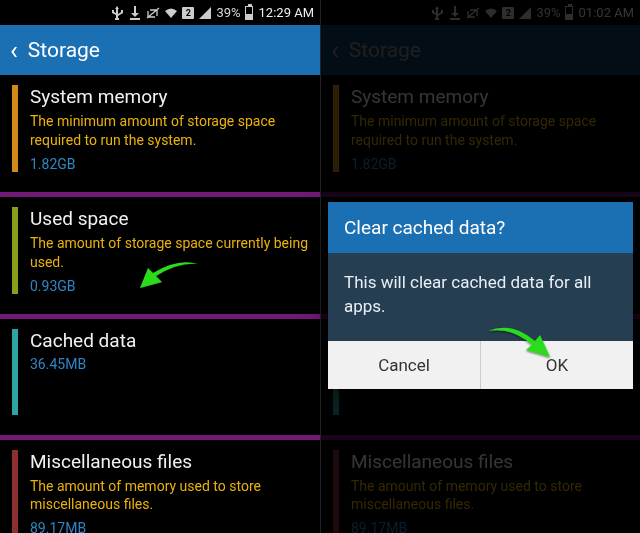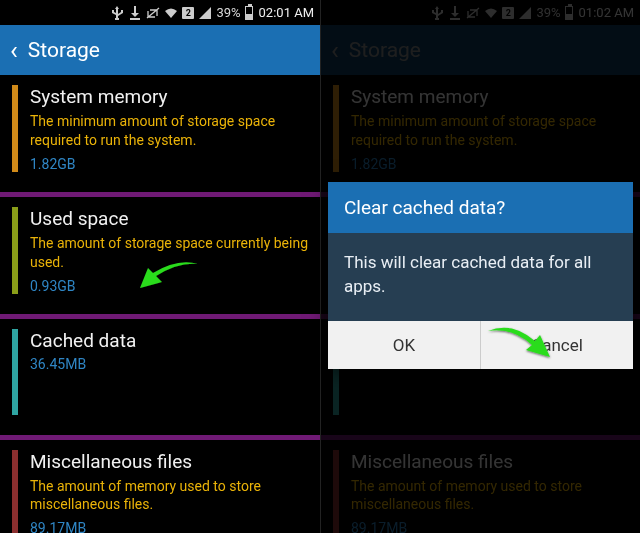--- a/index.html
+++ b/index.html
@@ -59,21 +59,21 @@
   
   .dimlayer { filter: brightness(0.4); }
 
   
   .overlay {
     position: absolute; top: 0; left: 0; right: 0; bottom: 0;
     background: rgba(0,0,0,0.45);
     display: flex; align-items: center; justify-content: center;
   }
   .dialog {
-    position: absolute; left: 7px; right: 7px; top: 182px;
+    position: absolute; left: 7px; right: 7px; top: 202px;
     background: #3b82f6; box-shadow: 0 4px 18px rgba(0,0,0,0.6);
   }
   .dlg-title {
     background: #1b6fb3; color: #fff; font-size: 19px;
     padding: 14px 16px;
   }
   .dlg-body {
     background: #263e52; color: #e8eef4;
     font-size: 17px; padding: 18px 16px 22px 16px; line-height: 1.4;
   }
@@ -116,21 +116,21 @@
         </svg>
     </span>
     <span class="sim">2</span>
     <span class="ico">
       <svg width="12" height="12" viewBox="0 0 12 12">
           <path d="M0 12 L12 12 L12 0 Z" fill="#ccc"></path>
         </svg>
     </span>
     <span class="pct">39%</span>
     <span class="batt"></span>
-    <span class="time">02:01 AM</span>
+    <span class="time">12:29 AM</span>
   </div>
 
   <div class="header">
     <span class="chev">‹</span>
     <span>Storage</span>
   </div>
 
   <div class="list">
 
   <div class="item">
@@ -262,22 +262,22 @@
           </div>
         </div>
       </div>
   </div>
 
   <div class="overlay">
     <div class="dialog">
       <div class="dlg-title">Clear cached data?</div>
       <div class="dlg-body">This will clear cached data for all apps.</div>
       <div class="dlg-btns">
+        <div class="dlg-btn">Cancel</div>
         <div class="dlg-btn">OK</div>
-        <div class="dlg-btn">Cancel</div>
       </div>
     </div>
   </div>
 
   <div class="arrow" style="left:163px; top:325px;">
     <svg width="68" height="40" viewBox="0 0 68 40">
       <defs>
           <filter id="s2">
             <feDropShadow dx="0" dy="1" stdDeviation="1" flood-color="#000" flood-opacity="0.6"></feDropShadow>
           </filter>

